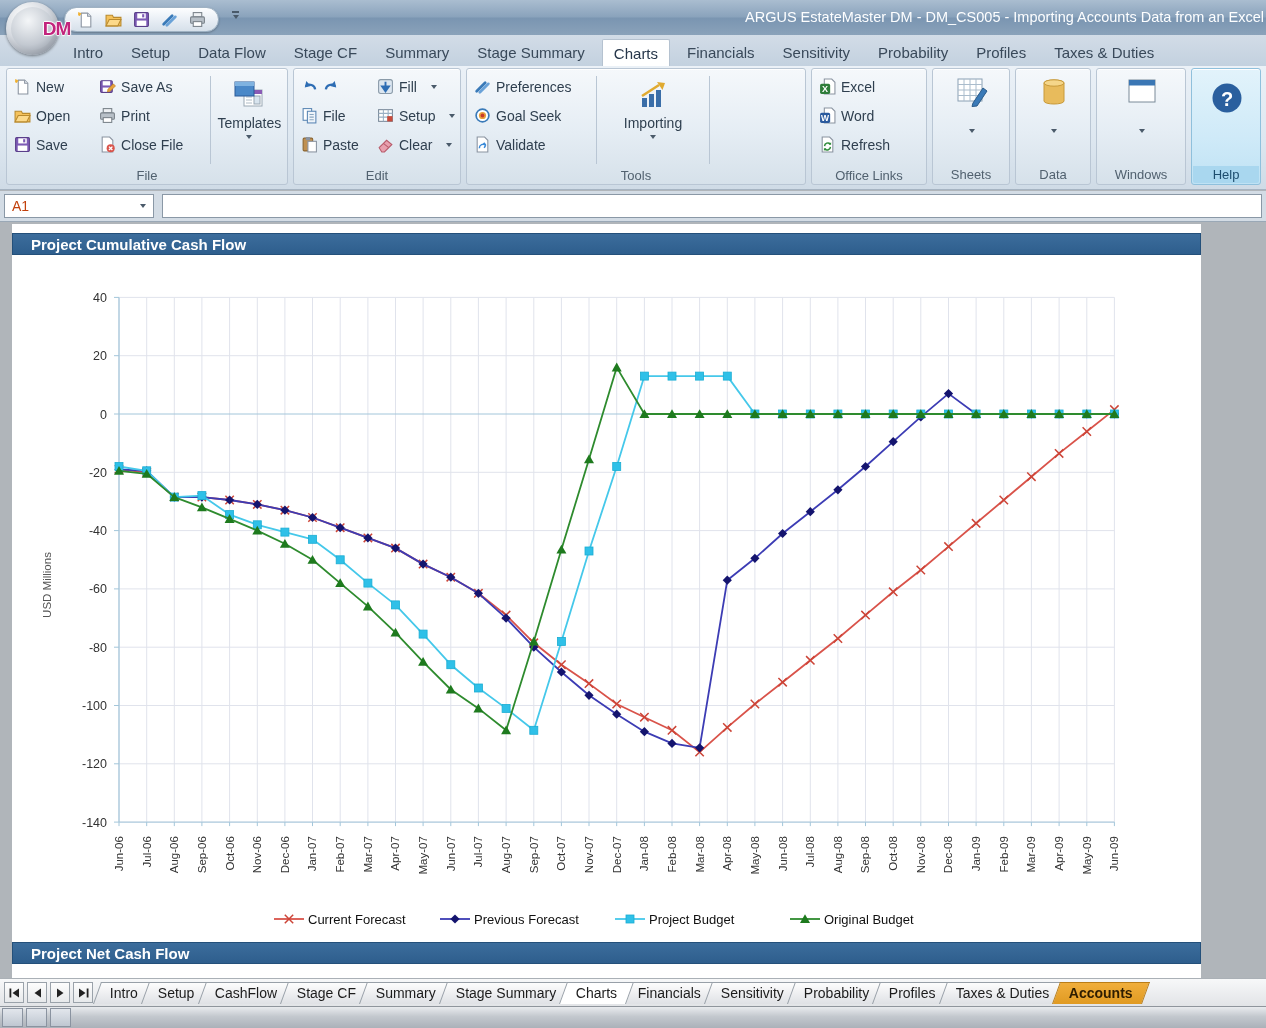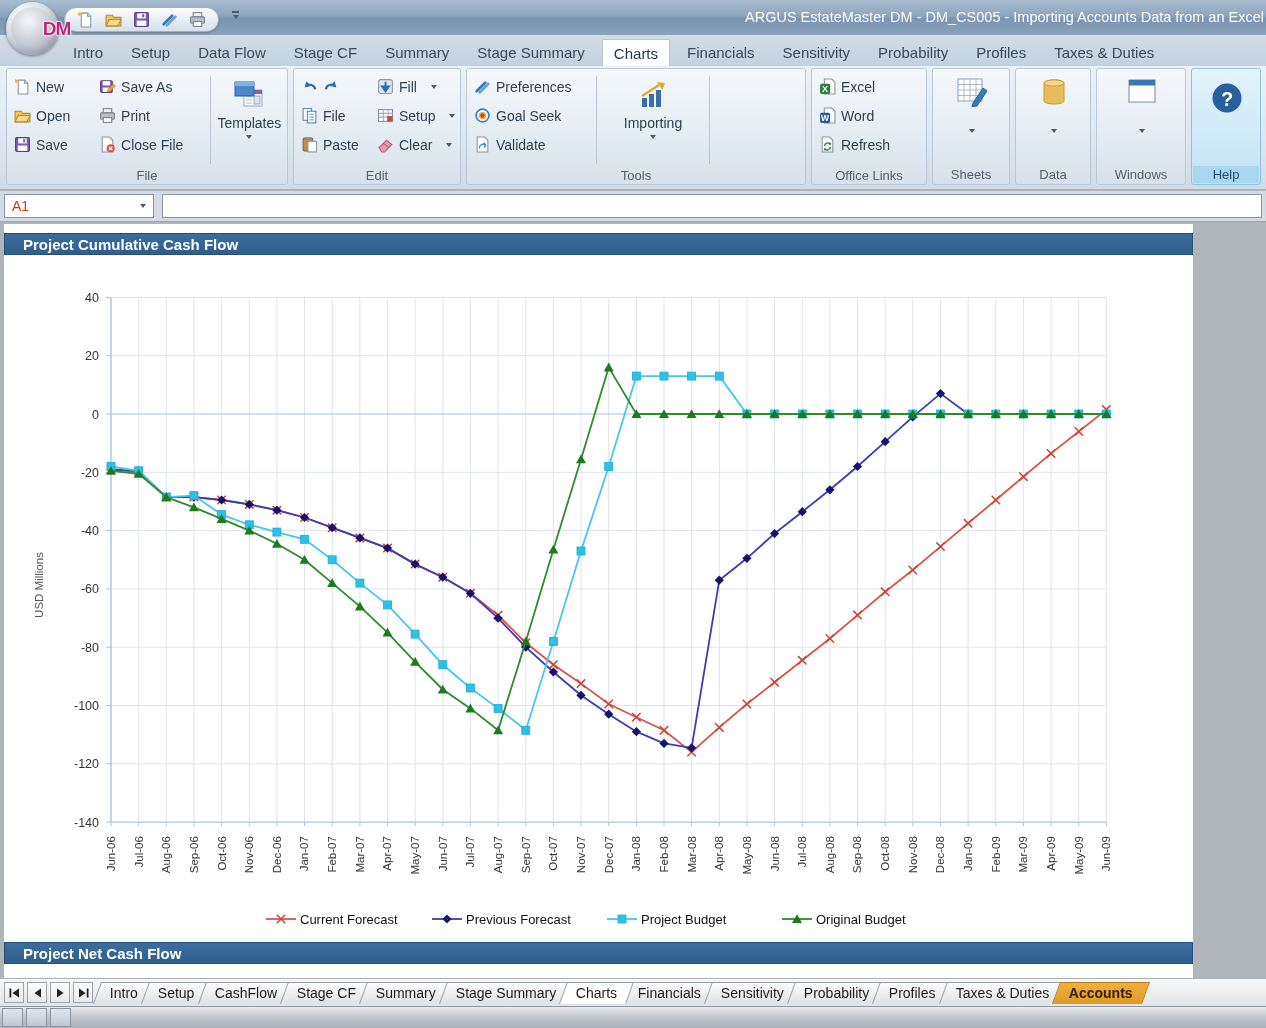--- a/index.html
+++ b/index.html
@@ -51,21 +51,21 @@
 
   
   .formula-row{position:absolute;top:191px;left:0;right:0;height:31px;background:#d3dce5;
     border-bottom:1px solid #9aa8b6;display:flex;align-items:center;gap:8px;padding:0 4px;}
   .name-box{width:150px;height:24px;background:#fff;border:1px solid #8a98a6;display:flex;align-items:center;
     justify-content:space-between;padding:0 7px;font-size:14px;color:#c2410c;}
   .formula-input{flex:1;height:24px;background:#fff;border:1px solid #8a98a6;}
 
   
   .sheet-area{position:absolute;top:222px;left:0;right:0;height:756px;background:#b0b5ba;}
-  .sheet{position:absolute;top:2px;left:4px;width:1189px;height:754px;background:#fff;}
+  .sheet{position:absolute;top:2px;left:12px;width:1189px;height:754px;background:#fff;}
   .sec-header{position:absolute;left:0;width:100%;height:22px;line-height:21px;
     background:linear-gradient(#3c6d9c,#2e5e8d);border:1px solid #24507a;
     color:#fff;font-weight:bold;font-size:15px;padding-left:18px;}
   #hdr1{top:9px;}
   #hdr2{top:718px;}
   #chart-svg{position:absolute;top:32px;left:0;}
   svg text{font-family:"Liberation Sans",sans-serif;}
 
   
   .sheet-tabs{position:absolute;top:978px;left:0;right:0;height:28px;display:flex;align-items:flex-end;

